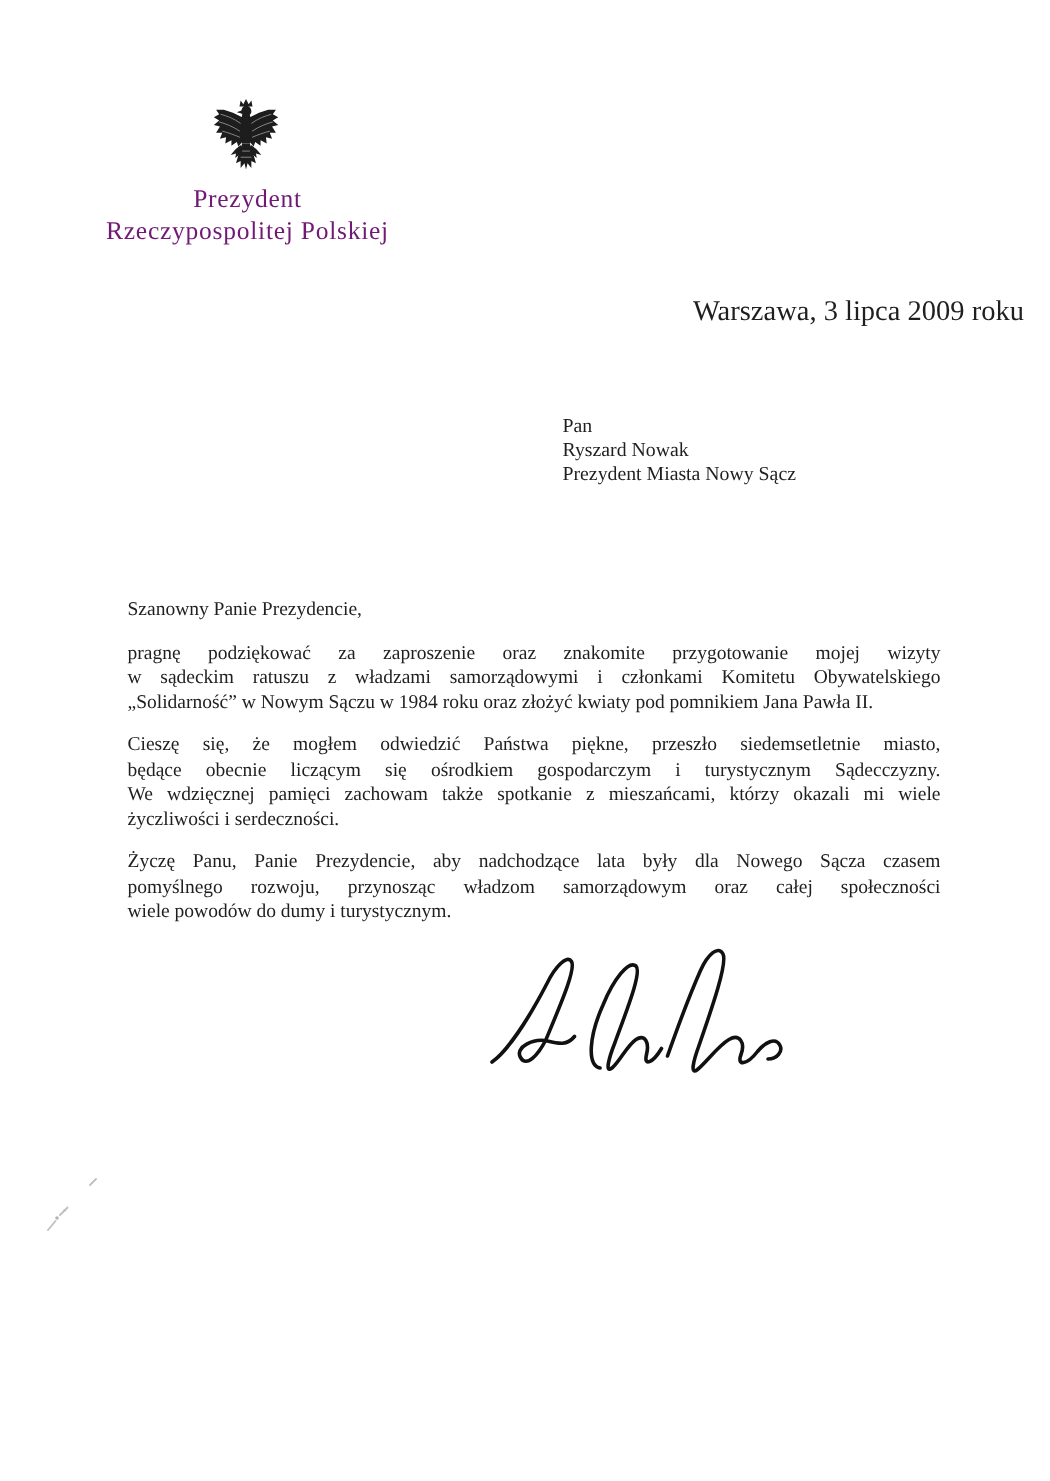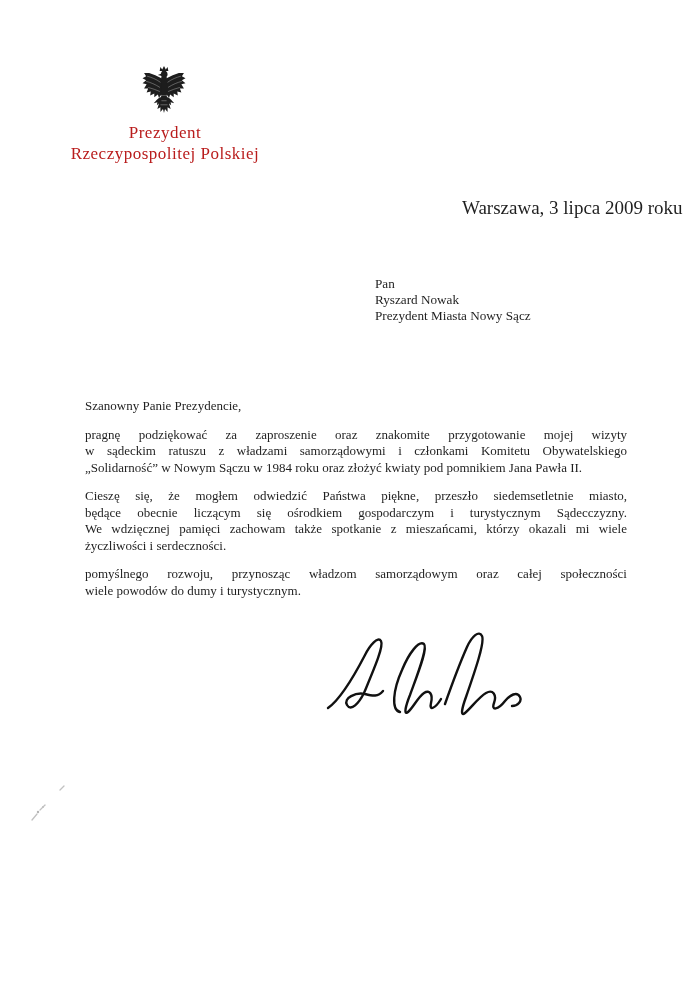--- a/index.html
+++ b/index.html
@@ -26,21 +26,21 @@
   }
   .letterhead-text {
     position: absolute;
     left: 45px;
     top: 122px;
     width: 240px;
     text-align: center;
     font-size: 17px;
     line-height: 21px;
     letter-spacing: 0.5px;
-    color: #b91c1c;
+    color: #701a75;
   }
   
   .dateline {
     position: absolute;
     left: 462px;
     top: 197px;
     font-size: 19px;
     white-space: nowrap;
   }
   
@@ -154,20 +154,21 @@
     </div>
 
     <div class="para">
       <div class="jline">Cieszę się, że mogłem odwiedzić Państwa piękne, przeszło siedemsetletnie miasto,</div>
       <div class="jline">będące obecnie liczącym się ośrodkiem gospodarczym i turystycznym Sądecczyzny.</div>
       <div class="jline">We wdzięcznej pamięci zachowam także spotkanie z mieszańcami, którzy okazali mi wiele</div>
       <div class="jline last">życzliwości i serdeczności.</div>
     </div>
 
     <div class="para">
+      <div class="jline">Życzę Panu, Panie Prezydencie, aby nadchodzące lata były dla Nowego Sącza czasem</div>
       <div class="jline">pomyślnego rozwoju, przynosząc władzom samorządowym oraz całej społeczności</div>
       <div class="jline last">wiele powodów do dumy i turystycznym.</div>
     </div>
   </div>
 
   <svg class="signature" viewBox="0 0 212 90" xmlns="http://www.w3.org/2000/svg" aria-hidden="true">
     <g fill="none" stroke="#111111" stroke-width="2.4" stroke-linecap="round" stroke-linejoin="round">
 
       <path d="M10,80 C20,73 34,52 47,27 C52,17 60,8 63,13 C66,18 56,41 46,65 C41,75 33,84 29,77 C25,70 38,64 47,66 C55,68 60,69 65,63"></path>
 

